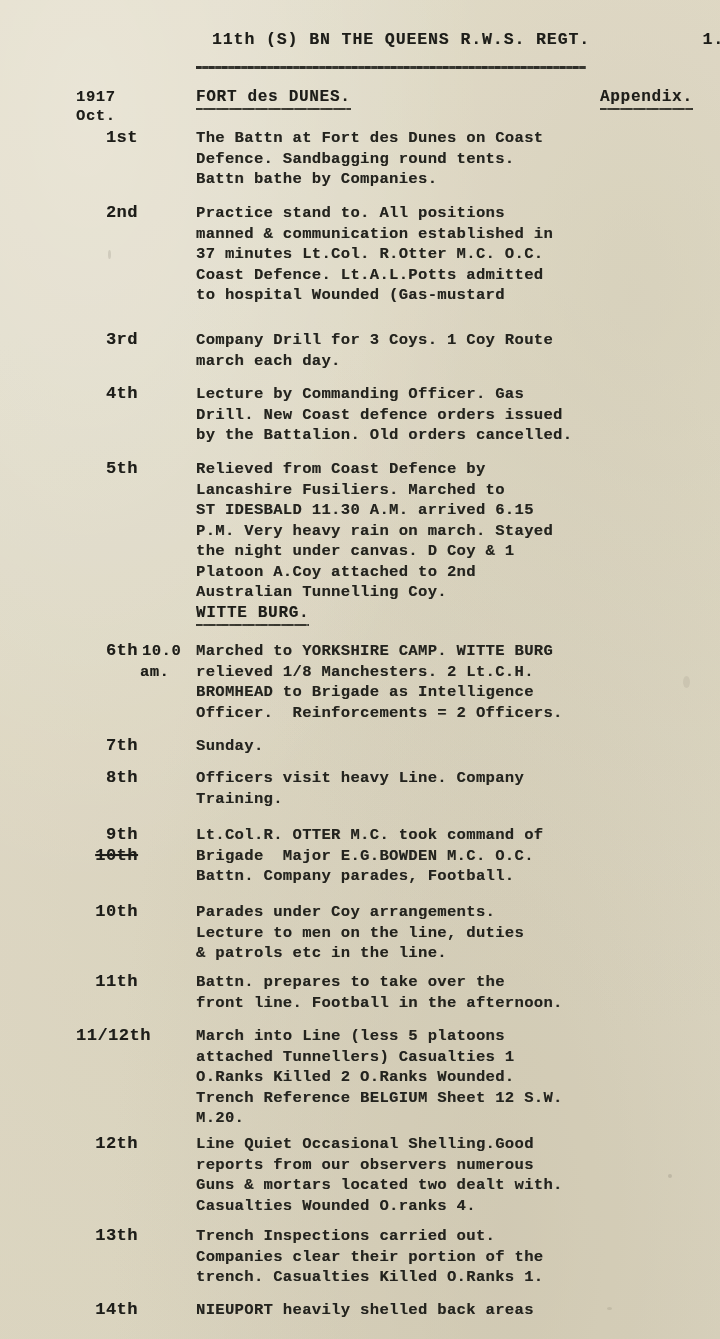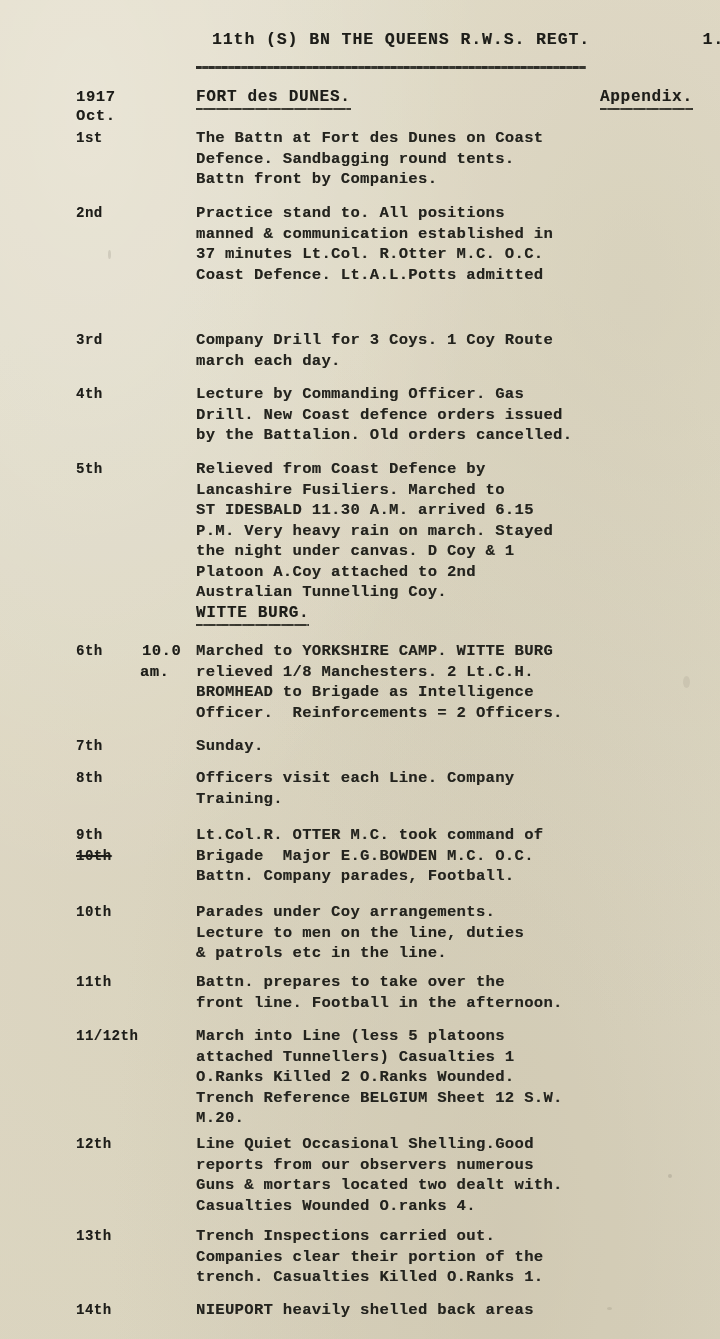--- a/index.html
+++ b/index.html
@@ -130,26 +130,27 @@
   .entry {
     position: absolute;
     left: 0;
     width: 720px;
   }
   .entry .date {
     position: absolute;
     left: 76px;
     top: 0;
     width: 62px;
-    font-size: 14px;
+    font-size: 17px;
     line-height: 20.5px;
     letter-spacing: 0.5px;
     font-weight: 700;
     white-space: nowrap;
     color: #1d1d19;
+    text-align: right;
   }
   .entry .date.struck {
     text-decoration: line-through;
     text-decoration-thickness: 2px;
   }
   .entry .time {
     position: absolute;
     left: 142px;
     top: 0;
     font-size: 15.5px;
@@ -213,25 +214,25 @@
   </div>
 
   <div class="date-head">
     <div>1917</div>
     <div>Oct.</div>
   </div>
 
   <div class="entries" id="entries">
       <div class="entry" style="top: 128px;">
         <div class="date">1st</div>
-        <div class="body"><span class="line">The Battn at Fort des Dunes on Coast</span><span class="line">Defence. Sandbagging round tents.</span><span class="line">Battn front by Companies.</span></div>
+        <div class="body"><span class="line">The Battn at Fort des Dunes on Coast</span><span class="line">Defence. Sandbagging round tents.</span><span class="line">Battn bathe by Companies.</span></div>
       </div>
       <div class="entry" style="top: 203px;">
         <div class="date">2nd</div>
-        <div class="body"><span class="line">Practice stand to. All positions</span><span class="line">manned &amp; communication established in</span><span class="line">37 minutes Lt.Col. R.Otter M.C. O.C.</span><span class="line">Coast Defence. Lt.A.L.Potts admitted</span></div>
+        <div class="body"><span class="line">Practice stand to. All positions</span><span class="line">manned &amp; communication established in</span><span class="line">37 minutes Lt.Col. R.Otter M.C. O.C.</span><span class="line">Coast Defence. Lt.A.L.Potts admitted</span><span class="line">to hospital Wounded (Gas-mustard</span></div>
       </div>
       <div class="entry" style="top: 330px;">
         <div class="date">3rd</div>
         <div class="body"><span class="line">Company Drill for 3 Coys. 1 Coy Route</span><span class="line">march each day.</span></div>
       </div>
       <div class="entry" style="top: 384px;">
         <div class="date">4th</div>
         <div class="body"><span class="line">Lecture by Commanding Officer. Gas</span><span class="line">Drill. New Coast defence orders issued</span><span class="line">by the Battalion. Old orders cancelled.</span></div>
       </div>
       <div class="entry" style="top: 459px;">
@@ -243,21 +244,21 @@
         <div class="time">10.0</div>
         <div class="time" style="top: 20.5px; left: 140px;">am.</div>
         <div class="body"><span class="line">Marched to YORKSHIRE CAMP. WITTE BURG</span><span class="line">relieved 1/8 Manchesters. 2 Lt.C.H.</span><span class="line">BROMHEAD to Brigade as Intelligence</span><span class="line">Officer.  Reinforcements = 2 Officers.</span></div>
       </div>
       <div class="entry" style="top: 736px;">
         <div class="date">7th</div>
         <div class="body"><span class="line">Sunday.</span></div>
       </div>
       <div class="entry" style="top: 768px;">
         <div class="date">8th</div>
-        <div class="body"><span class="line">Officers visit each Line. Company</span><span class="line">Training.</span></div>
+        <div class="body"><span class="line">Officers visit heavy Line. Company</span><span class="line">Training.</span></div>
       </div>
       <div class="entry" style="top: 825px;">
         <div class="date">9th</div>
         <div class="date struck" style="top: 20.5px;">10th</div>
         <div class="body"><span class="line">Lt.Col.R. OTTER M.C. took command of</span><span class="line">Brigade  Major E.G.BOWDEN M.C. O.C.</span><span class="line">Battn. Company parades, Football.</span></div>
       </div>
       <div class="entry" style="top: 902px;">
         <div class="date">10th</div>
         <div class="body"><span class="line">Parades under Coy arrangements.</span><span class="line">Lecture to men on the line, duties</span><span class="line">&amp; patrols etc in the line.</span></div>
       </div>

